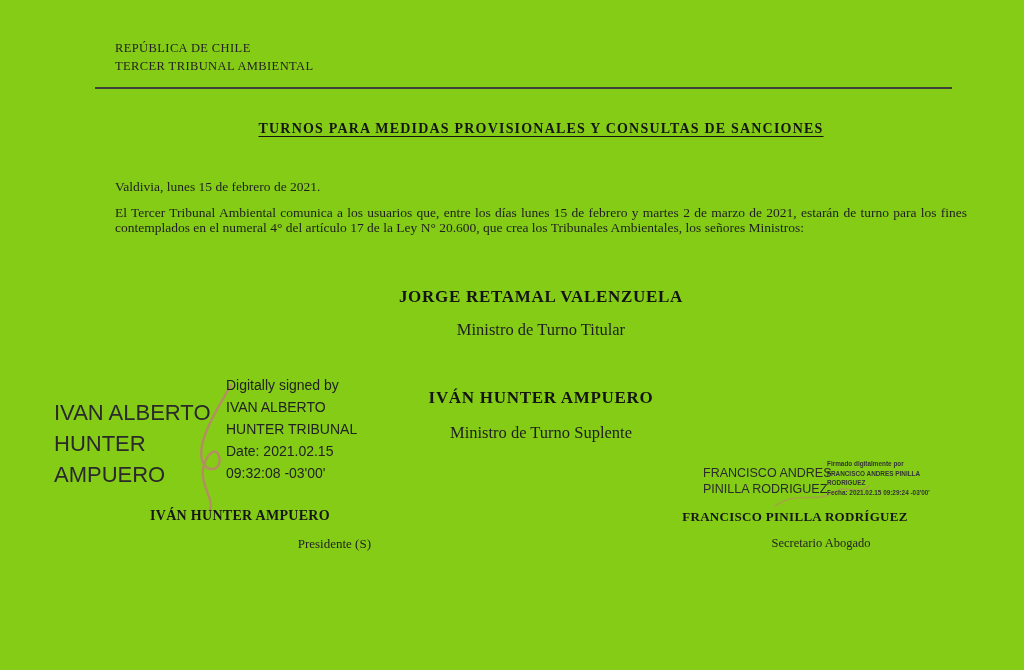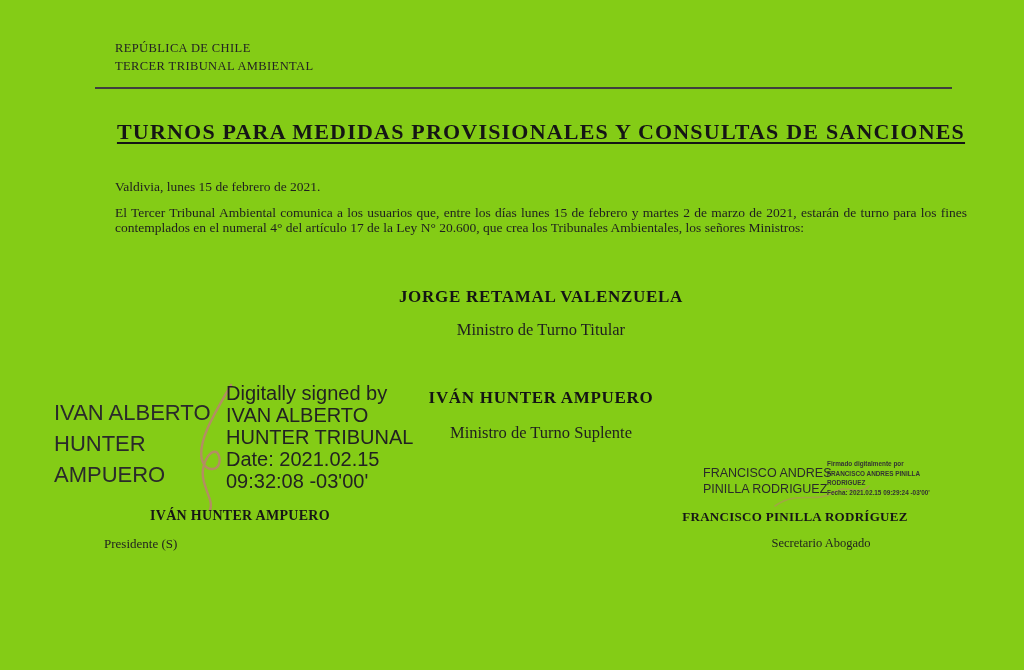--- a/index.html
+++ b/index.html
@@ -36,21 +36,21 @@
   .center-col {
     position: absolute;
     left: 115px;
     width: 852px;
     text-align: center;
   }
   .title-wrap { top: 119px; }
   .doc-title {
     display: inline-block;
     font-weight: bold;
-    font-size: 22px;
+    font-size: 14px;
     letter-spacing: 1.2px;
     color: #151515;
     text-decoration: underline;
     text-underline-offset: 3px;
   }
   .dateline {
     position: absolute;
     left: 115px;
     top: 179px;
     font-size: 13.5px;
@@ -93,43 +93,43 @@
   }
   .flourish-left {
     position: absolute;
     left: 183px;
     top: 382px;
     opacity: 0.75;
   }
   .stamp-details-left {
     position: absolute;
     left: 226px;
-    top: 382px;
-    font-family: "Liberation Sans", sans-serif;
-    font-size: 20px;
+    top: 374px;
+    font-family: "Liberation Sans", sans-serif;
+    font-size: 14px;
     line-height: 22px;
     color: #222222;
   }
   .printed-name-left {
     position: absolute;
     left: 115px;
     width: 250px;
     top: 508px;
     text-align: center;
     font-weight: bold;
     font-size: 14px;
     letter-spacing: 0.3px;
     color: #161616;
   }
   .printed-role-left {
     position: absolute;
-    left: 104px;
+    left: 121px;
     width: 250px;
     top: 536px;
-    text-align: left;
+    text-align: right;
     font-size: 13px;
     color: #1f1f1f;
   }
 
   
   .stamp-name-right {
     position: absolute;
     left: 703px;
     top: 465px;
     font-family: "Liberation Sans", sans-serif;

